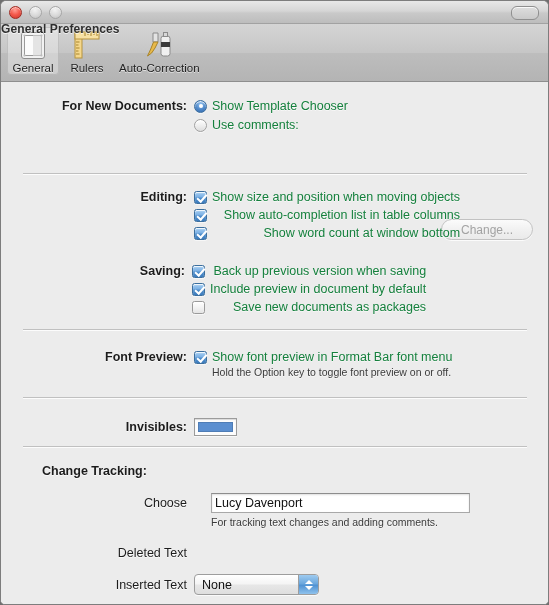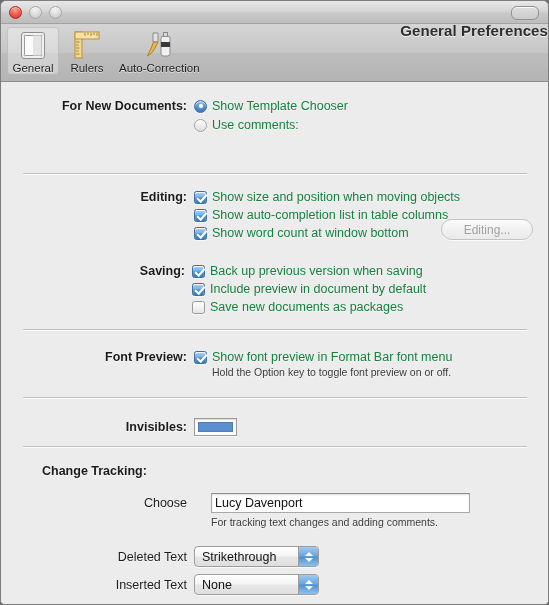--- a/index.html
+++ b/index.html
@@ -27,22 +27,22 @@
   .titlebar {
     position: relative;
     height: 22px;
     background: linear-gradient(to bottom, #e8e8e8 0%, #d6d6d6 45%, #c9c9c9 55%, #bdbdbd 100%);
     border-bottom: 1px solid #a2a2a2;
     border-radius: 5px 5px 0 0;
   }
   .title-text {
     position: absolute;
     left: 0; right: 0; top: 21px;
-    text-align: right;
-    font-size: 15px;
+    text-align: left;
+    font-size: 12px;
     font-weight: bold;
     color: #2e2e2e;
     text-shadow: 0 1px 0 rgba(255,255,255,0.75);
     letter-spacing: 0.1px;
   }
   .traffic {
     position: absolute;
     left: 8px; top: 5px;
     display: flex;
     gap: 7px;
@@ -171,21 +171,21 @@
     content: "";
     position: absolute;
     left: 50%; top: 50%;
     width: 4px; height: 4px;
     margin: -2px 0 0 -2px;
     border-radius: 50%;
     background: #ffffff;
   }
 
   
-  .check-line { display: flex; align-items: center; margin-bottom: 4px; }
+  .check-line { display: flex; align-items: center; margin-bottom: 4px; justify-content: space-between; }
   .checkbox {
     width: 13px; height: 13px;
     margin-right: 5px;
     box-sizing: border-box;
     border-radius: 2.5px;
     background: linear-gradient(to bottom, #ffffff 0%, #f2f2f2 55%, #e4e4e4 100%);
     border: 1px solid #9a9a9a;
     box-shadow: inset 0 1px 1px rgba(255,255,255,0.9), 0 1px 0 rgba(255,255,255,0.6);
     position: relative;
     flex: 0 0 auto;
@@ -366,21 +366,21 @@
           <span class="radio on"></span>
           <span class="optext">Show Template Chooser</span>
         </div>
         <div class="radio-line">
           <span class="radio"></span>
           <span class="optext">Use comments:</span>
         </div>
       </div>
     </div>
 
-    <div class="choose-btn">Editing...</div>
+    <div class="choose-btn">Change...</div>
 
     <div class="divider" style="top:91px;"></div>
 
     <div class="row" style="left:41px; top:108px;">
       <div class="rlabel" style="width:145px;">Editing:</div>
       <div style="margin-left:7px;">
         <div class="check-line">
           <span class="checkbox on"></span>
           <span class="optext">Show size and position when moving objects</span>
         </div>
@@ -444,27 +444,20 @@
     <div class="row" style="left:41px; top:411px; align-items:flex-start;">
       <div class="rlabel" style="width:145px; font-weight:normal; padding-top:3px;">Choose</div>
       <div style="margin-left:24px;">
         <div class="textfield" title="Author name">Lucy Davenport</div>
         <div class="hint" style="margin-top:3px;">For tracking text changes and adding comments.</div>
       </div>
     </div>
 
     <div class="row" style="left:41px; top:464px; align-items:center;">
       <div class="rlabel" style="width:145px; font-weight:normal;">Deleted Text</div>
-      <div class="popup" style="margin-left:7px; width:125px;">
-        <span class="pv">Strikethrough</span>
-        <span class="stepper">
-          <span class="arrow-up"></span>
-          <span class="arrow-dn"></span>
-        </span>
-      </div>
     </div>
 
     <div class="row" style="left:41px; top:492px; align-items:center;">
       <div class="rlabel" style="width:145px; font-weight:normal;">Inserted Text</div>
       <div class="popup" style="margin-left:7px; width:125px;">
         <span class="pv">None</span>
         <span class="stepper">
           <span class="arrow-up"></span>
           <span class="arrow-dn"></span>
         </span>

